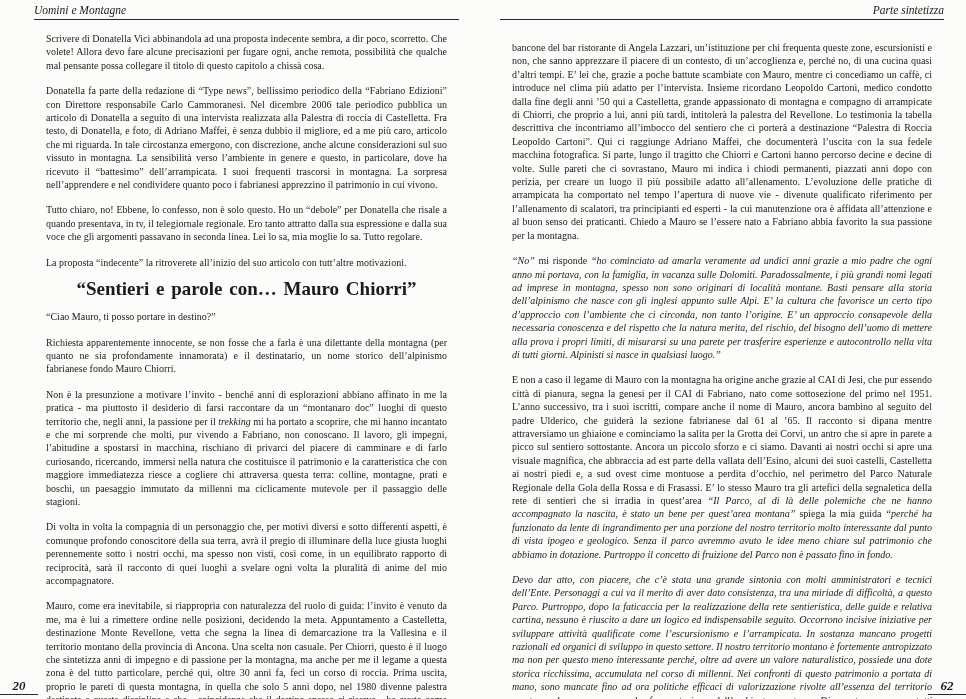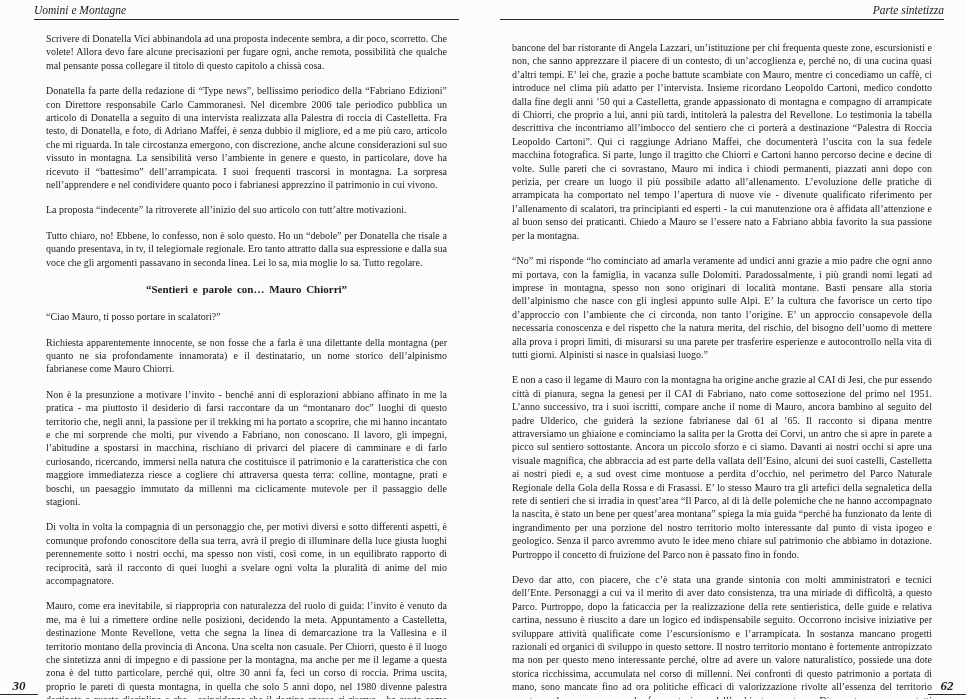--- a/index.html
+++ b/index.html
@@ -40,33 +40,33 @@
   .article-title {
     text-align: center;
     font-weight: bold;
     font-size: 17px;
     line-height: 19px;
     margin: 21px 0 13px 0;
   }
   .section-heading {
     text-align: center;
     font-weight: bold;
-    font-size: 11px;
+    font-size: 19px;
     line-height: 16px;
     margin: 12px 0 13px 0;
     word-spacing: 2px;
   }
   .body-text { margin-top: 21px; }
   .body-text p {
     margin: 12px;
     font-size: 10px;
     line-height: 13.4px;
     text-align: justify;
   }
-  .it { }
+  .it { font-style: italic; }
 
   .folio {
     position: absolute;
     bottom: 4px;
     width: 38px;
     text-align: center;
     font-weight: bold;
     font-style: italic;
     font-size: 13px;
     line-height: 14px;
@@ -83,45 +83,45 @@
 <body>
 
 <div class="page" id="left-page">
   <div class="running-head">Uomini e Montagne</div>
   <hr class="head-rule">
 
 
   <div class="body-text" style="margin-top:0">
     <p>Scrivere di Donatella Vici abbinandola ad una proposta indecente sembra, a dir poco, scorretto. Che volete! Allora devo fare alcune precisazioni per fugare ogni, anche remota, possibilità che qualche mal pensante possa collegare il titolo di questo capitolo a chissà cosa.</p>
     <p>Donatella fa parte della redazione di “Type news”, bellissimo periodico della “Fabriano Edizioni” con Direttore responsabile Carlo Cammoranesi. Nel dicembre 2006 tale periodico pubblica un articolo di Donatella a seguito di una intervista realizzata alla Palestra di roccia di Castelletta. Fra testo, di Donatella, e foto, di Adriano Maffei, è senza dubbio il migliore, ed a me più caro, articolo che mi riguarda. In tale circostanza emergono, con discrezione, anche alcune considerazioni sul suo vissuto in montagna. La sensibilità verso l’ambiente in genere e questo, in particolare, dove ha ricevuto il “battesimo” dell’arrampicata. I suoi frequenti trascorsi in montagna. La sorpresa nell’apprendere e nel condividere quanto poco i fabrianesi apprezzino il patrimonio in cui vivono.</p>
+    <p>Tutto chiaro, no! Ebbene, lo confesso, non è solo questo. Ho un “debole” per Donatella che risale a quando presentava, in tv, il telegiornale regionale. Ero tanto attratto dalla sua espressione e dalla sua voce che gli argomenti passavano in seconda linea. Lei lo sa, mia moglie lo sa. Tutto regolare.</p>
     <p>La proposta “indecente” la ritroverete all’inizio del suo articolo con tutt’altre motivazioni.</p>
-    <p>Tutto chiaro, no! Ebbene, lo confesso, non è solo questo. Ho un “debole” per Donatella che risale a quando presentava, in tv, il telegiornale regionale. Ero tanto attratto dalla sua espressione e dalla sua voce che gli argomenti passavano in seconda linea. Lei lo sa, mia moglie lo sa. Tutto regolare.</p>
 
     <div class="section-heading">“Sentieri e parole con… Mauro Chiorri”</div>
 
-    <p>“Ciao Mauro, ti posso portare in scalatori?”</p>
-    <p>Richiesta apparentemente innocente, se non fosse che a farla è una dilettante della montagna (per quanto ne sia profondamente innamorata) e il destinatario, un nome storico dell’alpinismo fabrianese come Mauro Chiorri.</p>
+    <p>“Ciao Mauro, ti posso portare in destino?”</p>
+    <p>Richiesta apparentemente innocente, se non fosse che a farla è una dilettante della montagna (per quanto ne sia profondamente innamorata) e il destinatario, un nome storico dell’alpinismo fabrianese fondo Mauro Chiorri.</p>
     <p><span>Non è la presunzione a motivare l’invito - benché anni di esplorazioni abbiano affinato in me la pratica - ma piuttosto il desiderio di farsi raccontare da un “montanaro doc” luoghi di questo territorio che, negli anni, la passione per il </span><span class="it">trekking</span><span> mi ha portato a scoprire, che mi hanno incantato e che mi sorprende che molti, pur vivendo a Fabriano, non conoscano. Il lavoro, gli impegni, l’abitudine a spostarsi in macchina, rischiano di privarci del piacere di camminare e di farlo curiosando, ricercando, immersi nella natura che costituisce il patrimonio e la caratteristica che con maggiore immediatezza riesce a cogliere chi attraversa questa terra: colline, montagne, prati e boschi, un paesaggio immutato da millenni ma ciclicamente mutevole per il passaggio delle stagioni.</span></p>
     <p>Di volta in volta la compagnia di un personaggio che, per motivi diversi e sotto differenti aspetti, è comunque profondo conoscitore della sua terra, avrà il pregio di illuminare della luce giusta luoghi perennemente sotto i nostri occhi, ma spesso non visti, così come, in un equilibrato rapporto di reciprocità, sarà il racconto di quei luoghi a svelare ogni volta la pluralità di anime del mio accompagnatore.</p>
     <p>Mauro, come era inevitabile, si riappropria con naturalezza del ruolo di guida: l’invito è venuto da me, ma è lui a rimettere ordine nelle posizioni, decidendo la meta. Appuntamento a Castelletta, destinazione Monte Revellone, vetta che segna la linea di demarcazione tra la Vallesina e il territorio montano della provincia di Ancona. Una scelta non casuale. Per Chiorri, questo è il luogo che sintetizza anni di impegno e di passione per la montagna, ma anche per me il legame a questa zona è del tutto particolare, perché qui, oltre 30 anni fa, feci un corso di roccia. Prima uscita, proprio le pareti di questa montagna, in quella che solo 5 anni dopo, nel 1980 divenne palestra destinata a questa disciplina e che - coincidenze che il destino spesso ci riserva - ha avuto come artefice proprio lui, Mauro Chiorri, che ha lavorato al progetto per 4 anni. Appuntamento alle 9 di un lunedì soleggiato d’autunno, dopo che la pioggia dei due giorni precedenti ci ha costretto a rinviare. Ci incontriamo davanti al</p>
   </div>
 </div>
 
 <div class="page" id="right-page">
   <div class="running-head right">Parte sintetizza</div>
   <hr class="head-rule">
 
   <div class="body-text">
     <p>bancone del bar ristorante di Angela Lazzari, un’istituzione per chi frequenta queste zone, escursionisti e non, che sanno apprezzare il piacere di un contesto, di un’accoglienza e, perché no, di una cucina quasi d’altri tempi. E’ lei che, grazie a poche battute scambiate con Mauro, mentre ci concediamo un caffè, ci introduce nel clima più adatto per l’intervista. Insieme ricordano Leopoldo Cartoni, medico condotto dalla fine degli anni ’50 qui a Castelletta, grande appassionato di montagna e compagno di arrampicate di Chiorri, che proprio a lui, anni più tardi, intitolerà la palestra del Revellone. Lo testimonia la tabella descrittiva che incontriamo all’imbocco del sentiero che ci porterà a destinazione “Palestra di Roccia Leopoldo Cartoni”. Qui ci raggiunge Adriano Maffei, che documenterà l’uscita con la sua fedele macchina fotografica. Si parte, lungo il tragitto che Chiorri e Cartoni hanno percorso decine e decine di volte. Sulle pareti che ci sovrastano, Mauro mi indica i chiodi permanenti, piazzati anni dopo con perizia, per creare un luogo il più possibile adatto all’allenamento. L’evoluzione delle pratiche di arrampicata ha comportato nel tempo l’apertura di nuove vie - divenute qualificato riferimento per l’allenamento di scalatori, tra principianti ed esperti - la cui manutenzione ora è affidata all’attenzione e al buon senso dei praticanti. Chiedo a Mauro se l’essere nato a Fabriano abbia favorito la sua passione per la montagna.</p>
     <p><span class="it">“No”</span><span> mi risponde </span><span class="it">“ho cominciato ad amarla veramente ad undici anni grazie a mio padre che ogni anno mi portava, con la famiglia, in vacanza sulle Dolomiti. Paradossalmente, i più grandi nomi legati ad imprese in montagna, spesso non sono originari di località montane. Basti pensare alla storia dell’alpinismo che nasce con gli inglesi appunto sulle Alpi. E’ la cultura che favorisce un certo tipo d’approccio con l’ambiente che ci circonda, non tanto l’origine. E’ un approccio consapevole della necessaria conoscenza e del rispetto che la natura merita, del rischio, del bisogno dell’uomo di mettere alla prova i propri limiti, di misurarsi su una parete per trasferire esperienze e autocontrollo nella vita di tutti giorni. Alpinisti si nasce in qualsiasi luogo.”</span></p>
     <p><span>E non a caso il legame di Mauro con la montagna ha origine anche grazie al CAI di Jesi, che pur essendo città di pianura, segna la genesi per il CAI di Fabriano, nato come sottosezione del primo nel 1951. L’anno successivo, tra i suoi iscritti, compare anche il nome di Mauro, ancora bambino al seguito del padre Ulderico, che guiderà la sezione fabrianese dal 61 al ’65. Il racconto si dipana mentre attraversiamo un ghiaione e cominciamo la salita per la Grotta dei Corvi, un antro che si apre in parete a picco sul sentiero sottostante. Ancora un piccolo sforzo e ci siamo. Davanti ai nostri occhi si apre una visuale magnifica, che abbraccia ad est parte della vallata dell’Esino, alcuni dei suoi castelli, Castelletta ai nostri piedi e, a sud ovest cime montuose a perdita d’occhio, nel perimetro del Parco Naturale Regionale della Gola della Rossa e di Frasassi. E’ lo stesso Mauro tra gli artefici della segnaletica della rete di sentieri che si irradia in quest’area </span><span class="it">“Il Parco, al di là delle polemiche che ne hanno accompagnato la nascita, è stato un bene per quest’area montana”</span><span> spiega la mia guida </span><span class="it">“perché ha funzionato da lente di ingrandimento per una porzione del nostro territorio molto interessante dal punto di vista ipogeo e geologico. Senza il parco avremmo avuto le idee meno chiare sul patrimonio che abbiamo in dotazione. Purtroppo il concetto di fruizione del Parco non è passato fino in fondo.</span></p>
     <p class="it">Devo dar atto, con piacere, che c’è stata una grande sintonia con molti amministratori e tecnici dell’Ente. Personaggi a cui va il merito di aver dato consistenza, tra una miriade di difficoltà, a questo Parco. Purtroppo, dopo la faticaccia per la realizzazione della rete sentieristica, delle guide e relativa cartina, nessuno è riuscito a dare un logico ed indispensabile seguito. Occorrono incisive iniziative per sviluppare attività qualificate come l’escursionismo e l’arrampicata. In sostanza mancano progetti razionali ed organici di sviluppo in questo settore. Il nostro territorio montano è fortemente antropizzato ma non per questo meno interessante perché, oltre ad avere un valore naturalistico, possiede una dote storica ricchissima, accumulata nel corso di millenni. Nei confronti di questo patrimonio a portata di mano, sono mancate fino ad ora politiche efficaci di valorizzazione rivolte all’essenza del territorio montano: la conoscenza e la frequentazione dell’ambiente montano. Di questo non sono tutti consapevoli, ma è come se un’apatia diffusa riduca il nostro livello di sensibi-</p>
   </div>
 </div>
 
 <div class="folio folio-left">
-  <span>30</span>
+  <span>20</span>
   <hr class="folio-rule">
 </div>
 <div class="folio folio-right">
   <span>62</span>
   <hr class="folio-rule">
 </div>
 
 </body></html>

